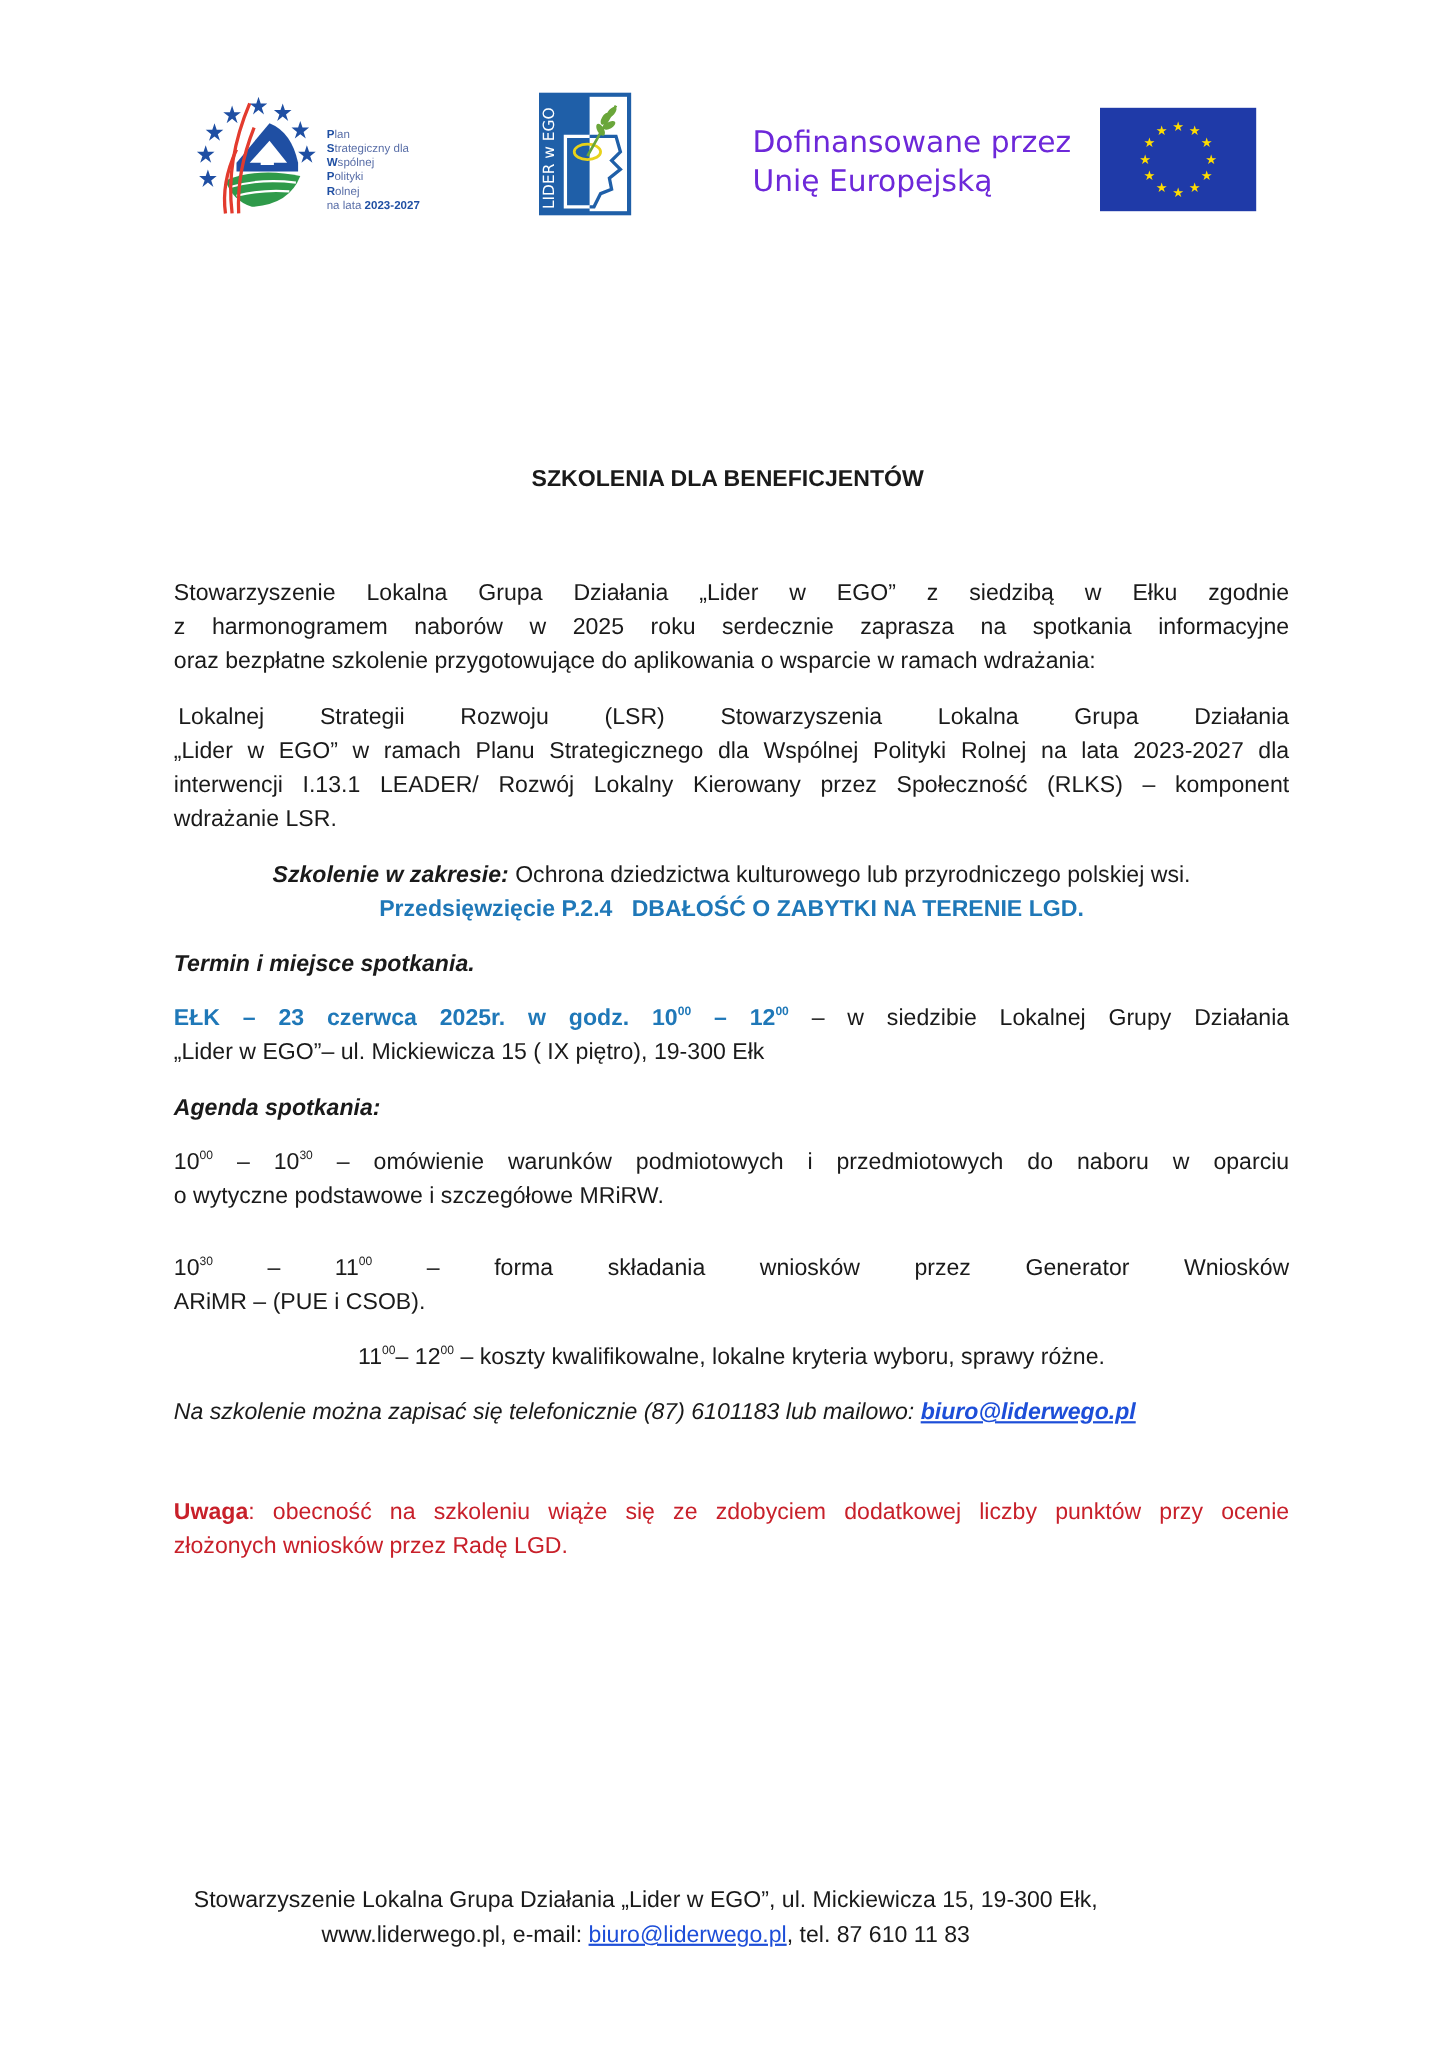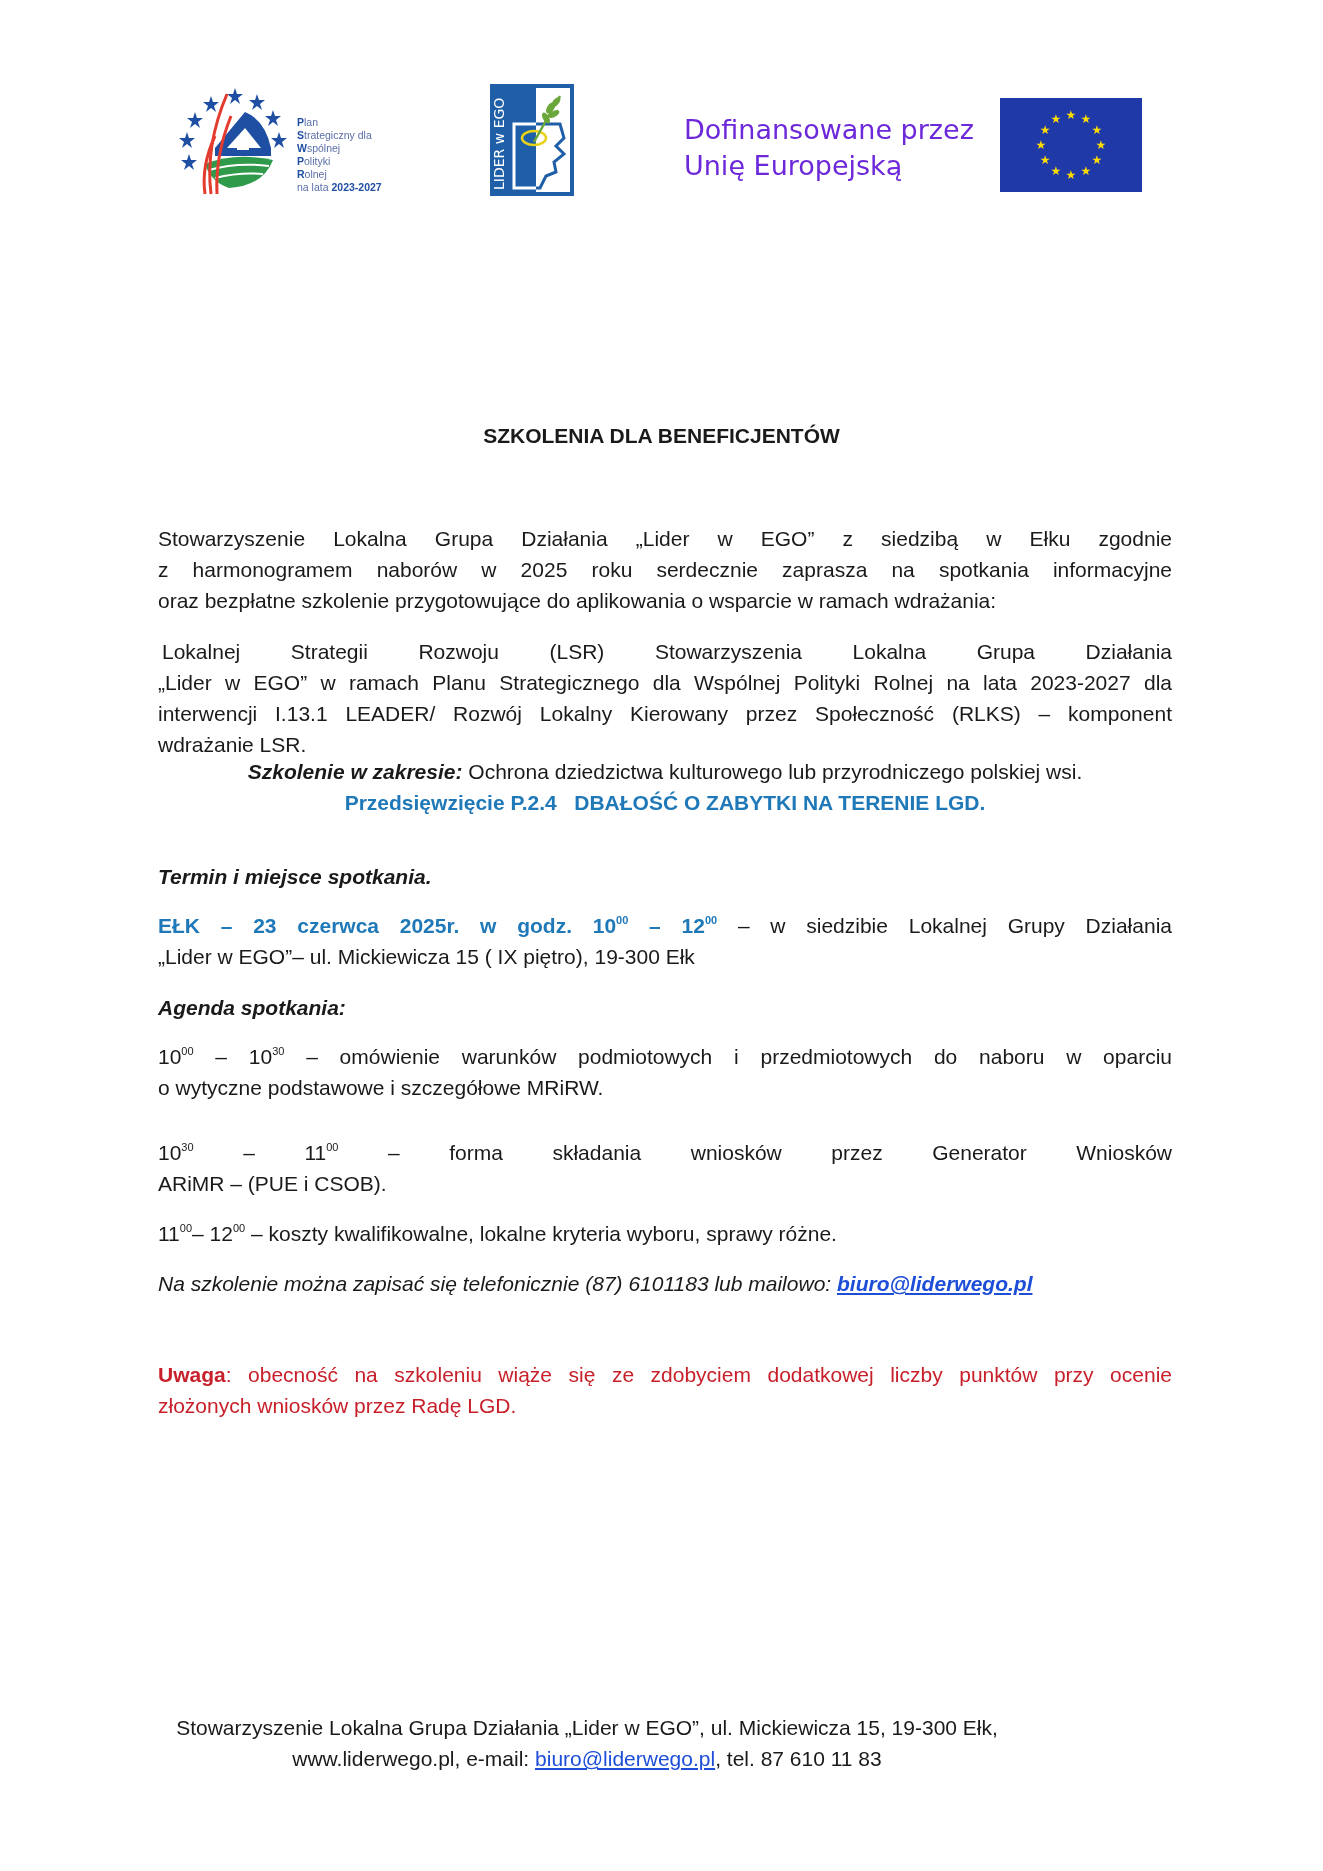--- a/index.html
+++ b/index.html
@@ -117,42 +117,42 @@
   <p>oraz bezpłatne szkolenie przygotowujące do aplikowania o wsparcie w ramach wdrażania:</p>
 </div>
 
 <div class="doc" style="top:636px;">
   <p class="justify" style="padding-left:4px;">Lokalnej Strategii Rozwoju (LSR) Stowarzyszenia Lokalna Grupa Działania</p>
   <p class="justify">„Lider w EGO” w ramach Planu Strategicznego dla Wspólnej Polityki Rolnej na lata 2023-2027 dla</p>
   <p class="justify">interwencji I.13.1 LEADER/ Rozwój Lokalny Kierowany przez Społeczność (RLKS) – komponent</p>
   <p>wdrażanie LSR.</p>
 </div>
 
-<div class="doc center" style="top:756px;">
+<div class="doc center" style="top:780px;">
   <p><span class="bi">Szkolenie w zakresie:</span><span> Ochrona dziedzictwa kulturowego lub przyrodniczego polskiej wsi.</span></p>
   <p class="blue" style="white-space:pre;">Przedsięwzięcie P.2.4   DBAŁOŚĆ O ZABYTKI NA TERENIE LGD.</p>
 </div>
 
 <div class="doc" style="top:861px;">
   <p class="bi">Termin i miejsce spotkania.</p>
   <p class="justify" style="margin-top:18px;"><span class="blue">EŁK – 23 czerwca 2025r. w godz. 10</span><sup class="blue">00</sup><span class="blue"> – 12</span><sup class="blue">00</sup> <span>– w siedzibie Lokalnej Grupy Działania</span></p>
   <p>„Lider w EGO”– ul. Mickiewicza 15 ( IX piętro), 19-300 Ełk</p>
 </div>
 
 <div class="doc" style="top:992px;">
   <p class="bi">Agenda spotkania:</p>
   <div style="margin-top:18px;">
     <p class="justify"><span>10</span><sup>00</sup> – <span>10</span><sup>30</sup><span> – omówienie warunków podmiotowych i przedmiotowych do naboru w oparciu</span></p>
     <p>o wytyczne podstawowe i szczegółowe MRiRW.</p>
   </div>
   <div style="margin-top:34px;">
     <p class="justify"><span>10</span><sup>30</sup> – <span>11</span><sup>00</sup><span> – forma składania wniosków przez Generator Wniosków</span></p>
     <p>ARiMR – (PUE i CSOB).</p>
   </div>
-  <div style="margin-top:19px;">
+  <div style="margin-top:19px;text-align:center;">
     <p><span>11</span><sup>00</sup>– <span>12</span><sup>00</sup><span> – koszty kwalifikowalne, lokalne kryteria wyboru, sprawy różne.</span></p>
   </div>
   <p class="it" style="margin-top:19px;"><span>Na szkolenie można zapisać się telefonicznie (87) 6101183 lub mailowo: </span><a class="mail bold">biuro@liderwego.pl</a></p>
 </div>
 
 <div class="doc red" style="top:1359px;">
   <p class="justify"><b>Uwaga</b><span>: obecność na szkoleniu wiąże się ze zdobyciem dodatkowej liczby punktów przy ocenie</span></p>
   <p>złożonych wniosków przez Radę LGD.</p>
 </div>
 

